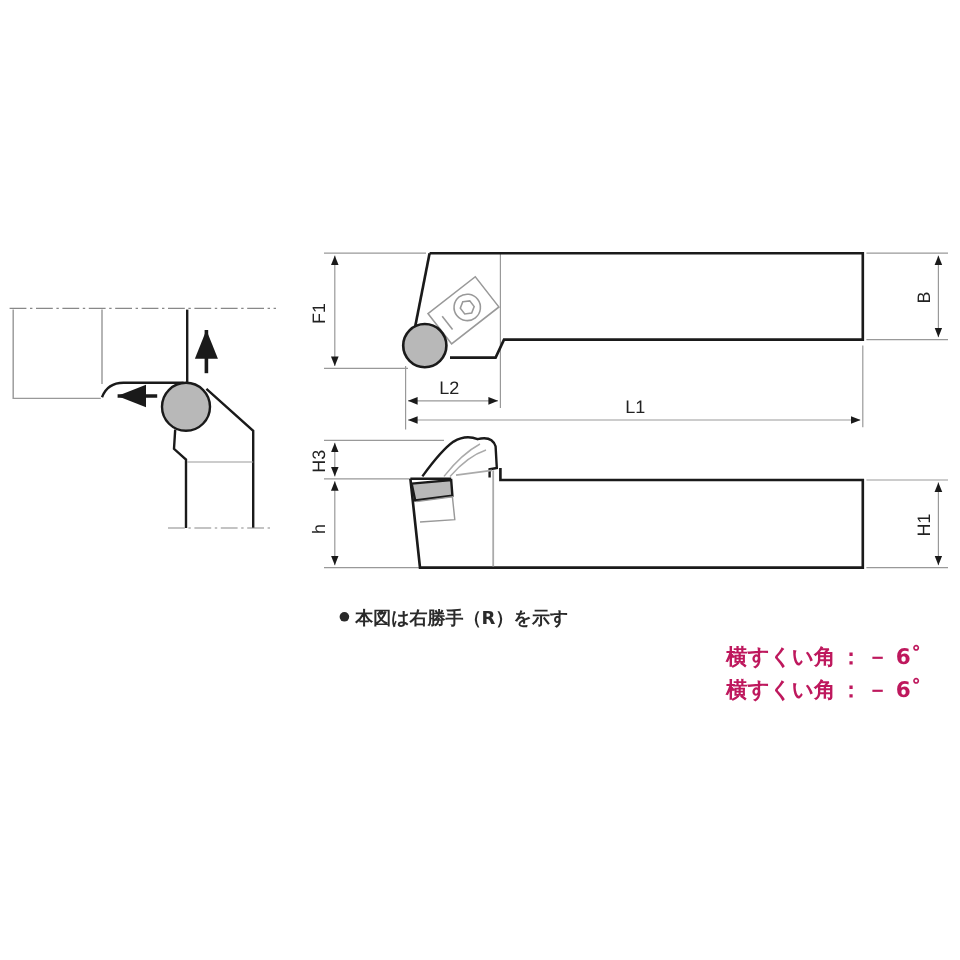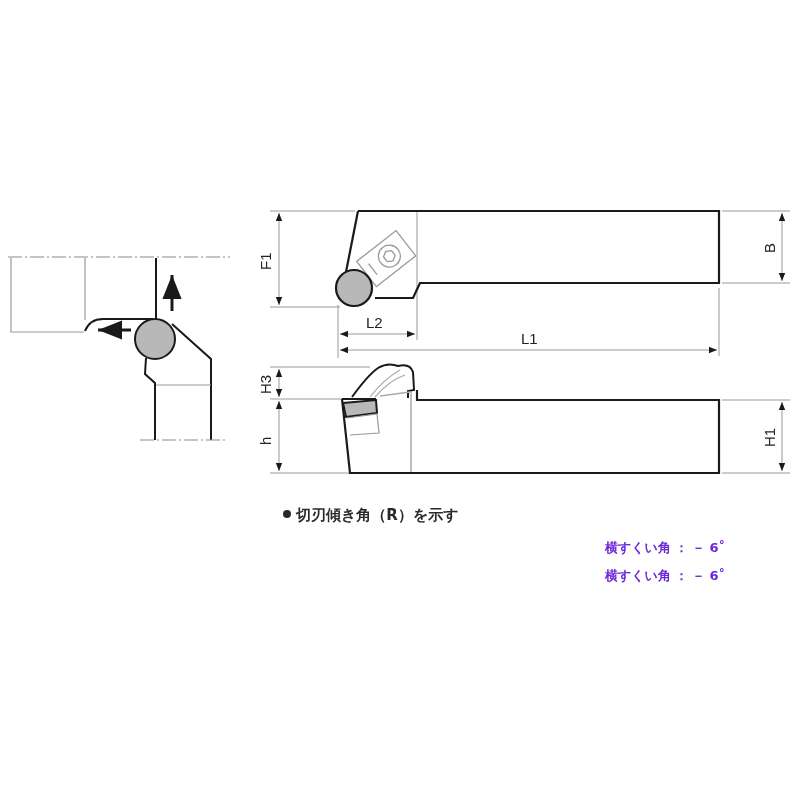--- a/index.html
+++ b/index.html
@@ -3,21 +3,21 @@
   <meta charset="utf-8">
   <style>
     html, body { margin: 0; padding: 0; background: #ffffff; }
     body { width: 800px; height: 800px; position: relative; overflow: hidden; font-family: "DejaVu Sans", sans-serif; }
     #drawing { position: absolute; left: 0; top: 0; width: 800px; height: 800px; }
     .dim-label { font-family: "Liberation Sans", sans-serif; font-size: 15px; fill: #222; }
     .note { position: absolute; font-family: "DejaVu Sans", sans-serif; color: #2a2a2a; font-size: 15px; white-space: nowrap; }
     #note-main { left: 283px; top: 506px; font-size: 15px; font-weight: bold; }
     #note-main .bullet { display: inline-block; width: 8px; height: 8px; border-radius: 50%; background: #2a2a2a; margin-right: 5px; vertical-align: middle; position: relative; top: -2px; }
     #angles { position: absolute; left: 605px; top: 537px; }
-    .angle-row { font-weight: bold; font-size: 13px; color: #6d28d9; height: 28px; line-height: 22px; white-space: nowrap; }
+    .angle-row { font-weight: bold; font-size: 18px; color: #be185d; height: 28px; line-height: 22px; white-space: nowrap; }
     .angle-row .sep { margin: 0 4px; }
   </style>
 </head>
 <body>
 
 <svg id="drawing" viewBox="0 0 800 800" xmlns="http://www.w3.org/2000/svg">
   <defs>
     <marker id="arrow" viewBox="0 0 10 10" refX="10" refY="5" markerWidth="8" markerHeight="8" orient="auto-start-reverse">
       <path d="M0,1 L10,5 L0,9 z" fill="#1a1a1a"></path>
     </marker>
@@ -108,21 +108,21 @@
 
     <line x1="279" y1="401" x2="279" y2="471" stroke="#999" stroke-width="1" marker-start="url(#arrow)" marker-end="url(#arrow)"></line>
     <text class="dim-label" transform="translate(271,445) rotate(-90)">h</text>
 
     <line x1="782" y1="402" x2="782" y2="471" stroke="#999" stroke-width="1" marker-start="url(#arrow)" marker-end="url(#arrow)"></line>
     <text class="dim-label" transform="translate(775,447) rotate(-90)">H1</text>
   </g>
 </svg>
 
 <div class="note" id="note-main">
-  <span class="bullet"></span><span>切刃傾き角（R）を示す</span>
+  <span class="bullet"></span><span>本図は右勝手（R）を示す</span>
 </div>
 
 <div id="angles">
   <div class="angle-row">
     <span>横すくい角</span><span class="sep">：</span><span>－ 6˚</span>
   </div>
   <div class="angle-row">
     <span>横すくい角</span><span class="sep">：</span><span>－ 6˚</span>
   </div>
 </div>

